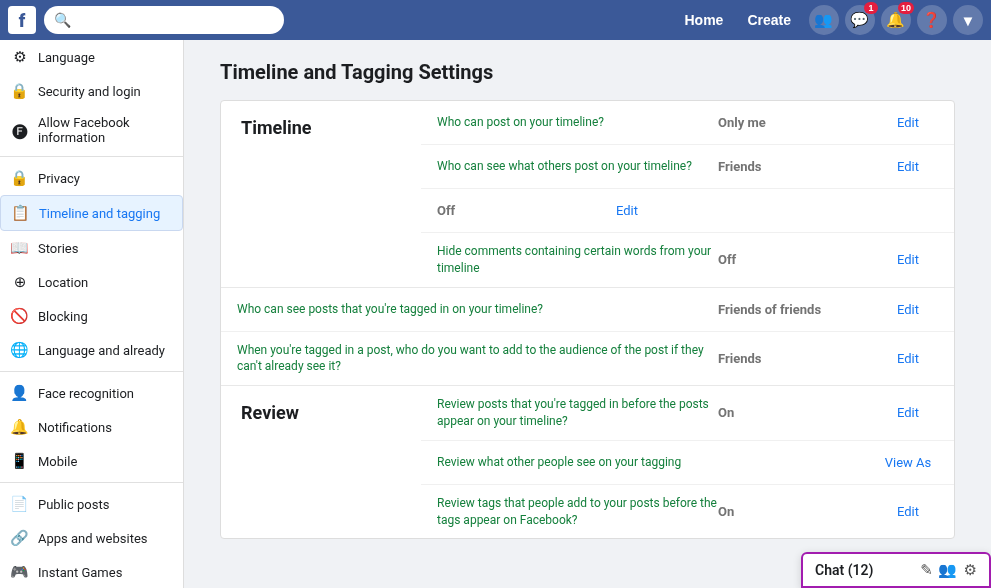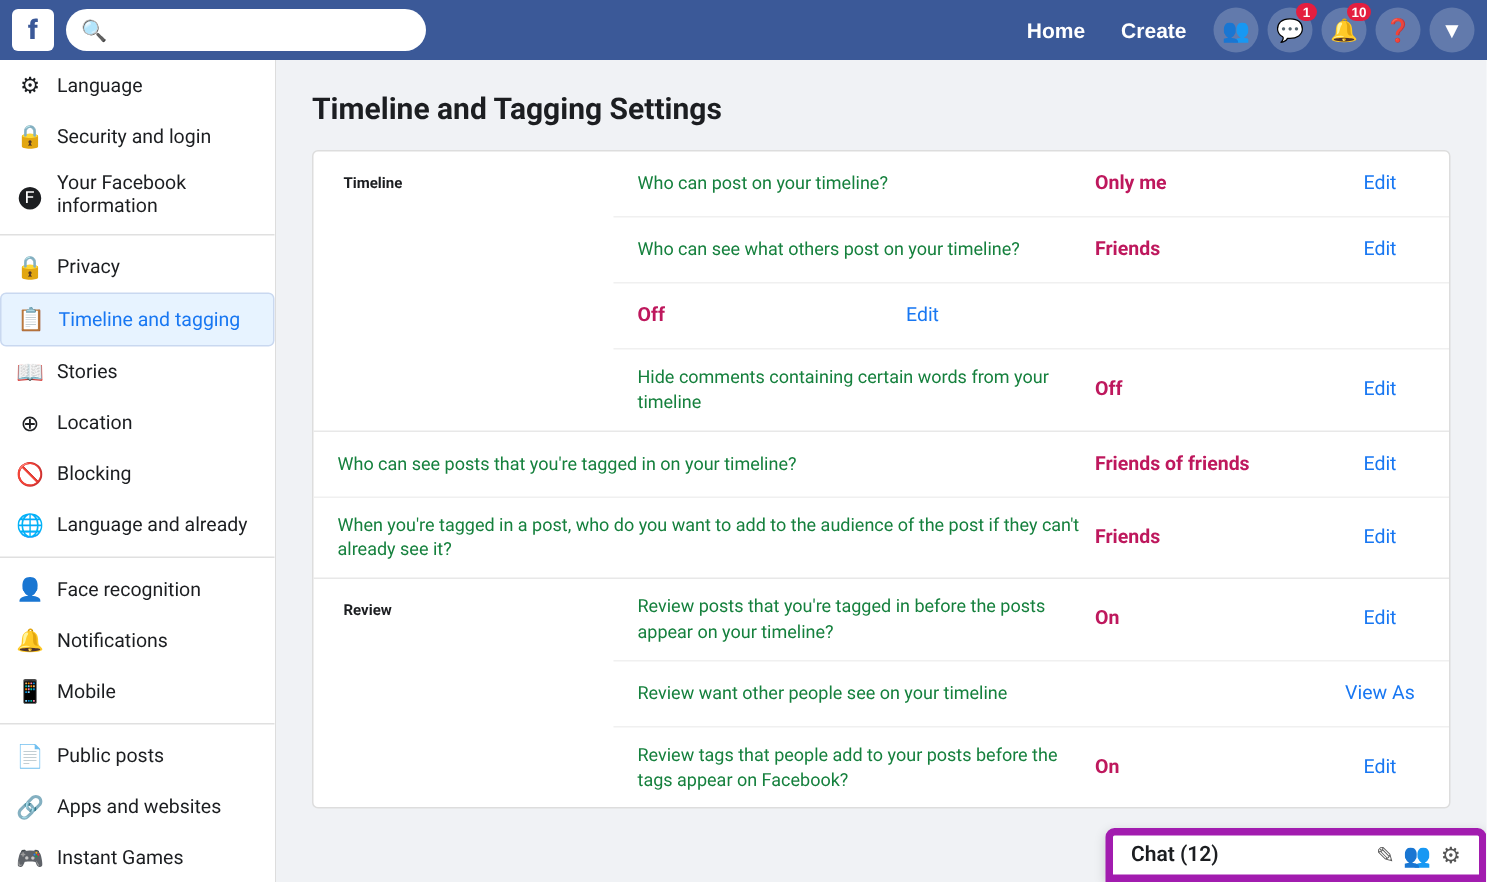--- a/index.html
+++ b/index.html
@@ -130,21 +130,21 @@
       height: 1px;
       background: #e0e0e0;
       margin: 4px 0;
     }
 
     
     .main {
       flex: 1;
       background: #f0f2f5;
       overflow-y: auto;
-      padding: 20px 24px;
+      padding: 20px 36px;
     }
     .page-title {
       font-size: 20px;
       font-weight: 700;
       color: #1c1e21;
       margin-bottom: 16px;
     }
     .settings-card {
       background: #fff;
       border: 1px solid #ddd;
@@ -152,21 +152,21 @@
     }
     .settings-section {
       display: flex;
       border-bottom: 1px solid #e8e8e8;
     }
     .settings-section:last-child { border-bottom: none; }
     .section-label {
       width: 200px;
       flex-shrink: 0;
       font-weight: 700;
-      font-size: 10px;
+      font-size: 18px;
       color: #1c1e21;
       padding: 16px 16px 16px 20px;
     }
     .section-rows {
       flex: 1;
       display: flex;
       flex-direction: column;
     }
     .settings-row {
       display: flex;
@@ -180,44 +180,44 @@
       flex: 1;
       color: #15803d;
       font-size: 12px;
       line-height: 1.4;
     }
     .row-value {
       width: 160px;
       flex-shrink: 0;
       font-weight: 700;
       font-size: 13px;
-      color: #be185d;
+      color: #737373;
     }
     .row-action {
       width: 60px;
       flex-shrink: 0;
       text-align: center;
     }
     .edit-link {
       color: #1877f2;
       text-decoration: none;
       font-size: 13px;
       cursor: pointer;
     }
 
     
     .chat-bar {
       position: fixed;
       bottom: 0;
       right: 0;
       background: #fff;
-      border: 5px solid #a21caf;
+      border: 2px solid #a21caf;
       border-radius: 6px 6px 0 0;
       height: 36px;
-      width: 254px;
+      width: 190px;
       display: flex;
       align-items: center;
       padding: 0 12px;
       gap: 8px;
       font-size: 14px;
       font-weight: 600;
       cursor: pointer;
       box-shadow: 0 2px 8px rgba(0,0,0,0.15);
     }
     .chat-bar-label { flex: 1; }
@@ -269,21 +269,21 @@
   <div class="sidebar-item">
         <span class="icon">⚙</span>
         <span>Language</span>
       </div>
       <div class="sidebar-item">
         <span class="icon">🔒</span>
         <span>Security and login</span>
       </div>
       <div class="sidebar-item">
         <span class="icon">🅕</span>
-        <span>Your Facebook information</span>
+        <span>Allow Facebook information</span>
       </div>
       <div class="sidebar-section-divider"></div>
       <div class="sidebar-item">
         <span class="icon">🔒</span>
         <span>Privacy</span>
       </div>
       <div class="sidebar-item active">
         <span class="icon">📋</span>
         <span>Timeline and tagging</span>
       </div>
@@ -374,21 +374,21 @@
         </div>
         <div class="settings-section">
           <div class="section-label">Review</div>
           <div class="section-rows">
             <div class="settings-row">
               <span class="row-question">Review posts that you're tagged in before the posts appear on your timeline?</span>
               <span class="row-value">On</span>
               <span class="row-action"><a class="edit-link">Edit</a></span>
             </div>
             <div class="settings-row">
-              <span class="row-question">Review want other people see on your timeline</span>
+              <span class="row-question">Review what other people see on your tagging</span>
               <span class="row-value"></span>
               <span class="row-action"><a class="edit-link">View As</a></span>
             </div>
             <div class="settings-row">
               <span class="row-question">Review tags that people add to your posts before the tags appear on Facebook?</span>
               <span class="row-value">On</span>
               <span class="row-action"><a class="edit-link">Edit</a></span>
             </div>
           </div>
         </div>

